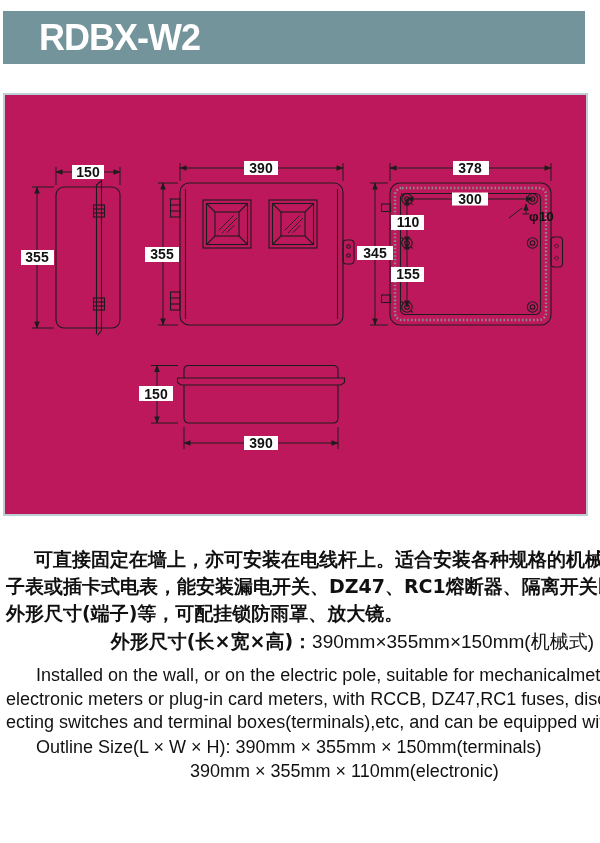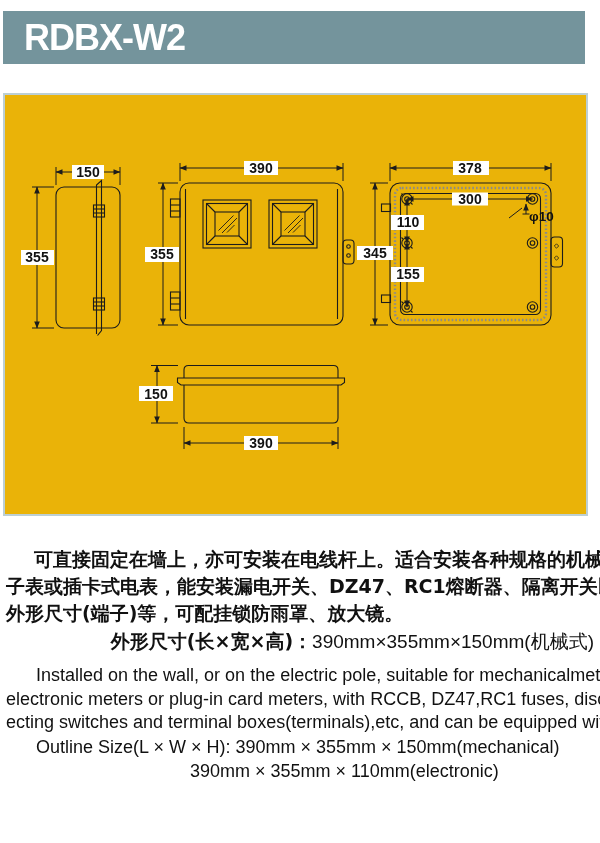--- a/index.html
+++ b/index.html
@@ -13,28 +13,28 @@
     margin:11px 15px 0 3px;
     height:53px;
     background:#74949c;
     display:flex; align-items:center;
   }
   .banner .title {
     color:#ffffff;
     font-size:36px;
     font-weight:bold;
     letter-spacing:-1px;
-    padding-left:21px;
+    padding-left:36px;
     font-family:"Liberation Sans", sans-serif;
   }
   .panel {
     margin:29px 12px 0 3px;
     height:423px;
     border:2px solid #bccfd4;
-    background:#eab308;
+    background:#be185d;
   }
   .panel svg { display:block; }
   .desc { margin-top:30px; padding:0 6px; }
   .zh p {
     font-family:"DejaVu Sans", sans-serif;
     font-size:19px; line-height:27px; font-weight:bold;
     white-space:nowrap;
   }
   .zh .indent { padding-left:28px; }
   .zh .spec { line-height:29px;text-align:right; }
@@ -285,16 +285,16 @@
   <div class="zh">
     <p class="indent">可直接固定在墙上，亦可安装在电线杆上。适合安装各种规格的机械表、电</p>
     <p>子表或插卡式电表，能安装漏电开关、DZ47、RC1熔断器、隔离开关以及各</p>
     <p>外形尺寸(端子)等，可配挂锁防雨罩、放大镜。</p>
     <p class="spec indent"><span>外形尺寸(长×宽×高)：</span><span class="val">390mm×355mm×150mm(机械式)</span></p>
   </div>
   <div class="en">
     <p class="indent">Installed on the wall, or on the electric pole, suitable for mechanicalmeters,</p>
     <p>electronic meters or plug-in card meters, with RCCB, DZ47,RC1 fuses, disconn</p>
     <p>ecting switches and terminal boxes(terminals),etc, and can be equipped with</p>
-    <p class="spec indent">Outline Size(L × W × H): 390mm × 355mm × 150mm(mechanical)</p>
+    <p class="spec indent">Outline Size(L × W × H): 390mm × 355mm × 150mm(terminals)</p>
     <p class="spec spec2">390mm × 355mm × 110mm(electronic)</p>
   </div>
 </section>
 
 </body></html>

